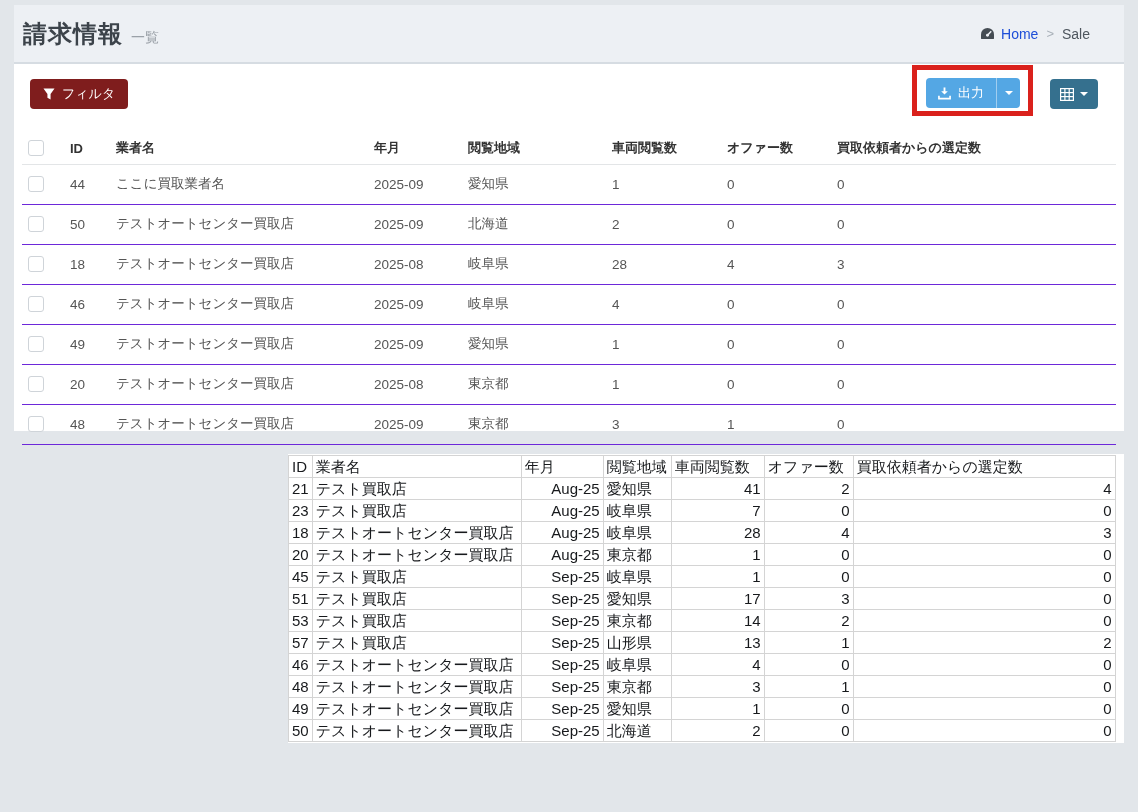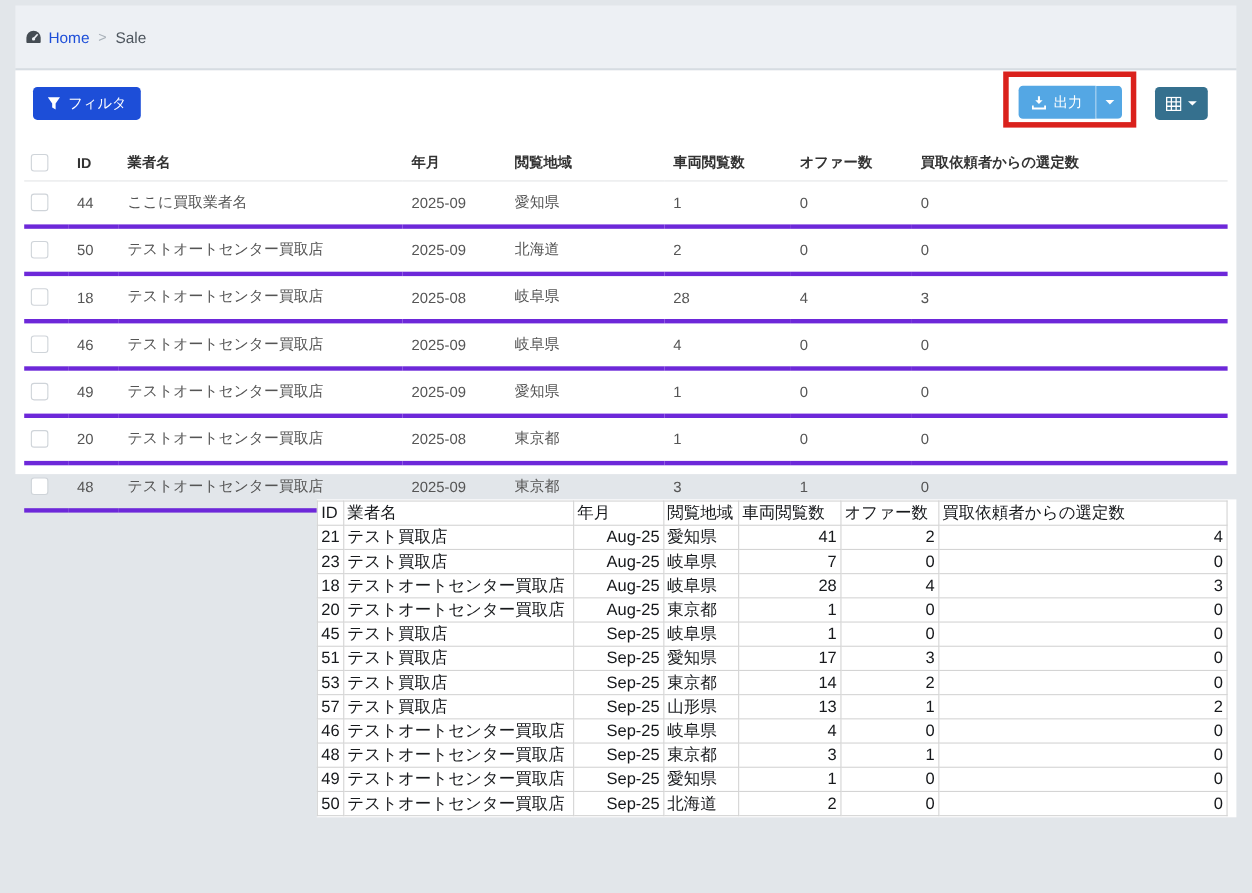--- a/index.html
+++ b/index.html
@@ -30,21 +30,21 @@
   }
   .toolbar {
     display: flex; justify-content: space-between; align-items: flex-start;
     padding: 15px 26px 0 16px; height: 69px;
   }
   .btn {
     display: inline-flex; align-items: center; justify-content: center; gap: 7px;
     border: none; color: #fff; font-size: 13px; font-family: inherit;
     height: 30px; padding: 0 13px; border-radius: 4px; cursor: pointer;
   }
-  .btn-filter { background: #1d4ed8; }
+  .btn-filter { background: #7f1d1d; }
   .toolbar-right { display: flex; align-items: flex-start; gap: 17px; justify-content: center; }
   .annotation {
     border: 5px solid #da211c;
     padding: 8px 8px 3px 9px;
     margin-top: -14px;
   }
   .split { display: inline-flex; }
   .split .main-part { border-radius: 4px 0 0 4px; padding: 0 12px; }
   .split .caret-part {
     border-radius: 0 4px 4px 0; width: 24px; padding: 0;
@@ -60,21 +60,21 @@
   
   .main-table {
     width: 1094px; margin: 0 8px; border-collapse: collapse; table-layout: fixed;
   }
   .main-table th {
     text-align: left; font-size: 13px; font-weight: bold; color: #333;
     padding: 6px 8px 7px; border-bottom: 1px solid #e3e5e7; white-space: nowrap;
   }
   .main-table td {
     font-size: 13.5px; color: #555; padding: 10px 8px 11px;
-    border-bottom: 4px solid #6d28d9; white-space: nowrap; overflow: hidden; margin-top: 12px;
+    border-bottom: 1px solid #6d28d9; white-space: nowrap; overflow: hidden; margin-top: 12px;
   }
   .cb {
     appearance: none; -webkit-appearance: none;
     width: 16px; height: 16px; border: 1px solid #cfd4d9; border-radius: 3px;
     background: #fff; vertical-align: middle; cursor: pointer; display: inline-block;
   }
   .col-cb { padding-left: 6px !important; }
   
   .sheet {
     position: absolute; left: 288px; top: 454px;
@@ -86,20 +86,24 @@
     padding: 0 3px; height: 22px; line-height: 21px; white-space: nowrap; overflow: hidden;
   }
   .sheet .num { text-align: right; }
   .sheet .txt { text-align: left; }
   .icon-svg { display: inline-block; vertical-align: middle; }
 </style>
 </head>
 <body>
 
 <div class="band">
+  <div class="title-group">
+    <span class="page-title">請求情報</span>
+    <span class="page-subtitle">一覧</span>
+  </div>
   <nav class="breadcrumb">
     <a href="#">
       <svg class="icon-svg" width="15" height="13" viewBox="0 0 16 14">
         <path d="M8 1 A7 7 0 0 1 15 8 L15 12 A1 1 0 0 1 14 13 L2 13 A1 1 0 0 1 1 12 L1 8 A7 7 0 0 1 8 1 Z" fill="#454c53"></path>
         <line x1="8" y1="9" x2="12" y2="4.5" stroke="#edf0f4" stroke-width="1.6"></line>
         <circle cx="8" cy="9" r="1.6" fill="#edf0f4"></circle>
       </svg>
       <span>Home</span>
     </a>
     <span class="bc-sep">&gt;</span>

